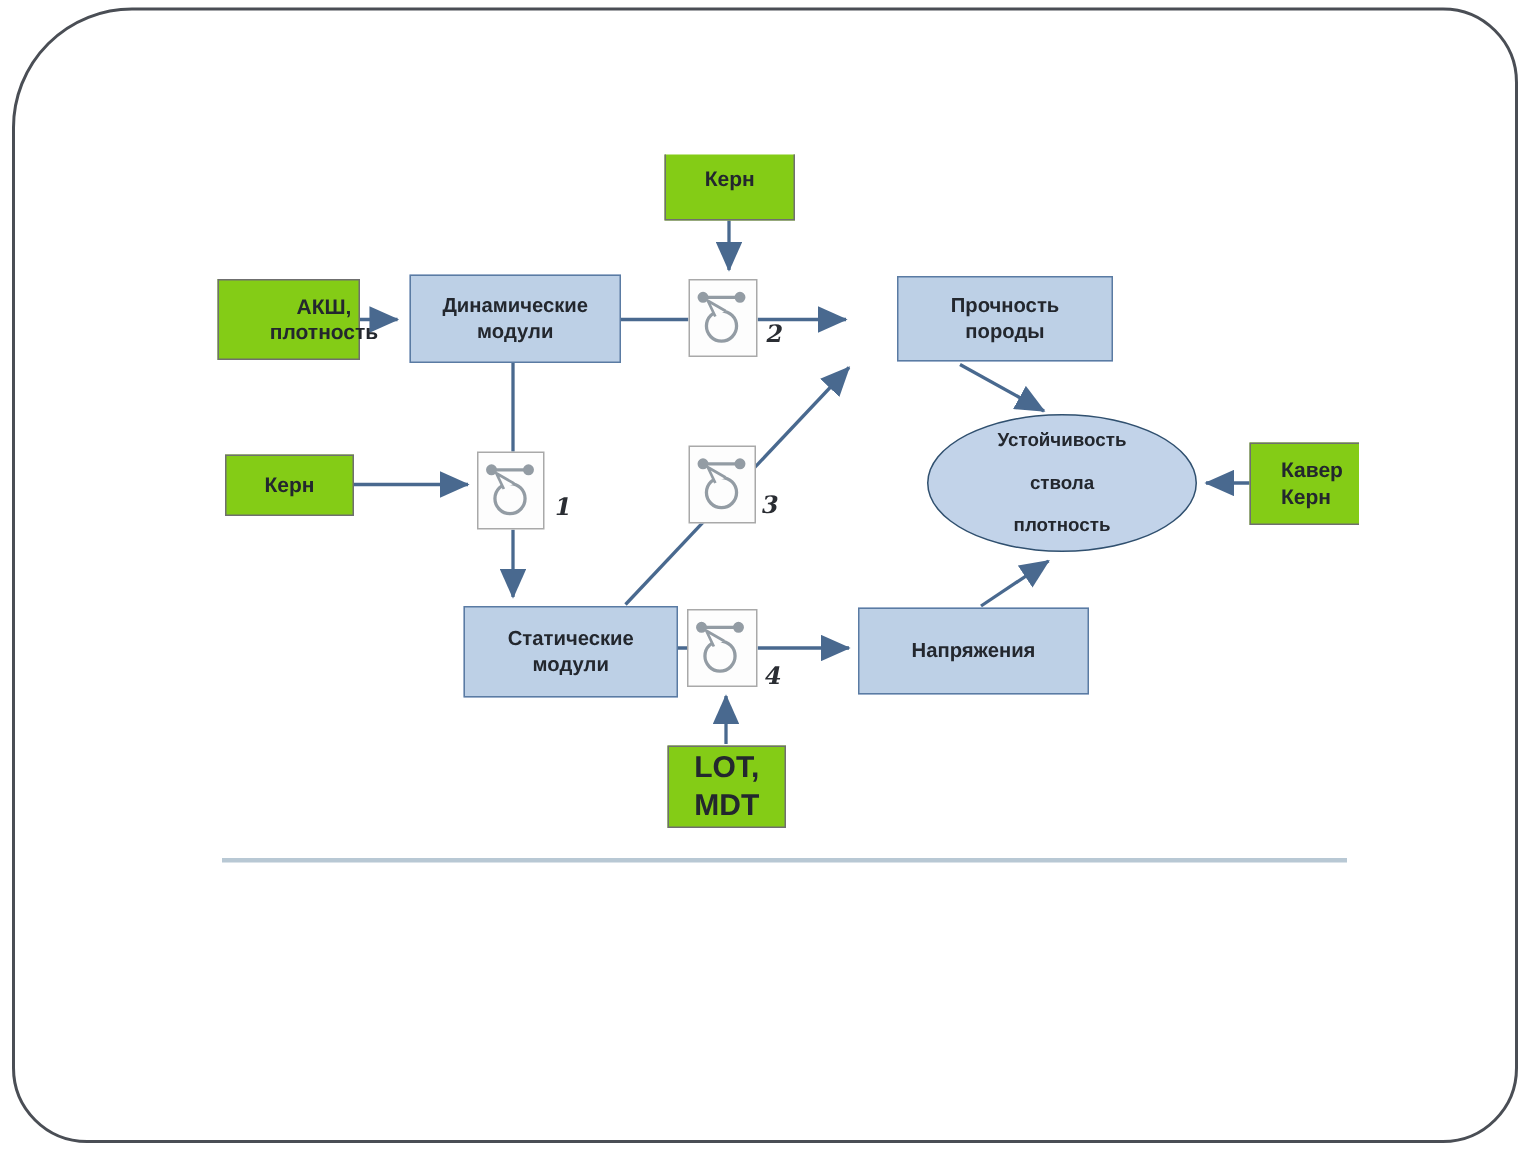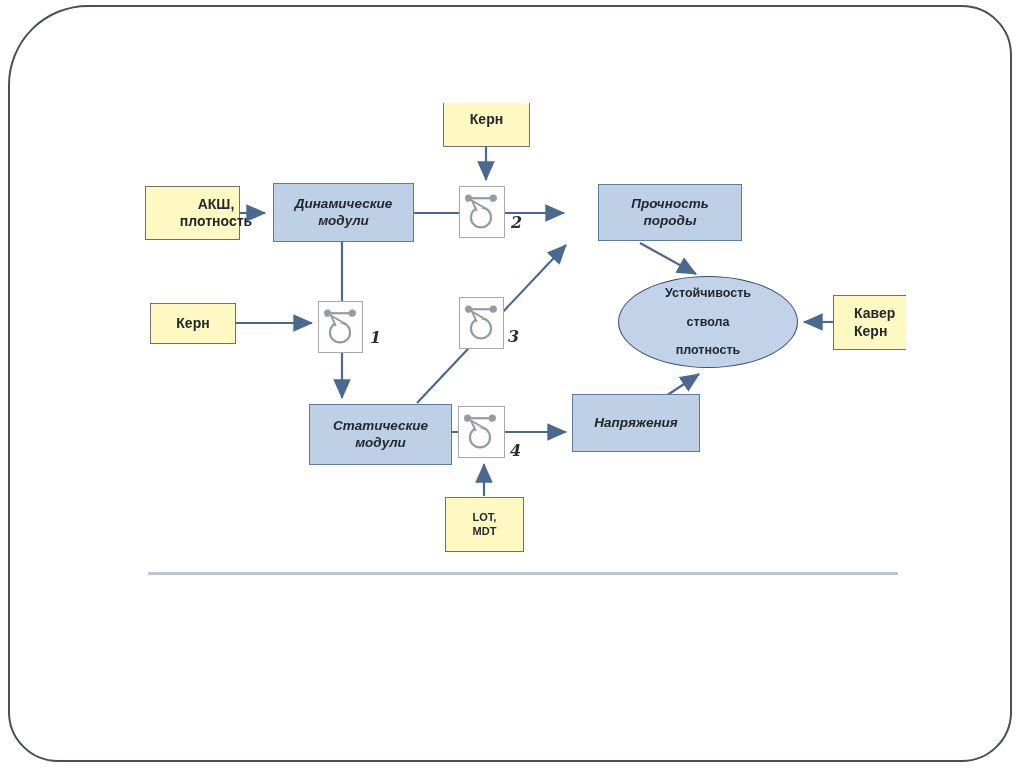--- a/index.html
+++ b/index.html
@@ -3,22 +3,22 @@
 <meta charset="utf-8">
 <style>
   html,body{margin:0;padding:0;background:#ffffff;}
   body{width:1024px;height:768px;position:relative;font-family:"Liberation Sans",sans-serif;overflow:hidden;}
   .slide-frame{position:absolute;left:8px;top:5px;width:1000px;height:753px;
     border:2px solid #4a4e55;border-radius:80px 50px 50px 50px;background:#ffffff;}
   .figure{position:absolute;left:140px;top:103px;width:766px;height:482px;overflow:hidden;}
   .connectors{position:absolute;left:0;top:0;z-index:1;}
   .node{position:absolute;z-index:2;display:flex;flex-direction:column;align-items:center;justify-content:center;
     box-sizing:border-box;text-align:center;color:#23272e;font-weight:600;line-height:1.25;}
-  .white-node{background:#fef9c3;border:1.6px solid #6f6f6f;font-size:14px;}
-  .blue-node{background:#bdd0e6;border:1.6px solid #5a7ba3;font-size:13.5px;font-style:italic;}
+  .white-node{background:#84cc16;border:1.6px solid #6f6f6f;font-size:14px;}
+  .blue-node{background:#bdd0e6;border:1.6px solid #5a7ba3;font-size:13.5px;}
   .ellipse-node{background:#c2d3e9;border:1.7px solid #30506f;border-radius:50%;font-size:12.5px;line-height:1.5;gap:10px;}
   .icon-node{background:#fdfdfd;border:1.6px solid #a9a9a9;z-index:2;position:absolute;box-sizing:border-box;}
   .num-label{position:absolute;z-index:3;font-family:"DejaVu Serif",serif;font-style:italic;font-weight:700;
     font-size:16px;color:#2a2d33;}
   .divider{position:absolute;left:8px;top:469px;width:750px;height:3px;background:#b8c8d4;z-index:2;}
   .clip-left{align-items:flex-start;text-align:left;padding-left:20px;}
   .l{white-space:nowrap;}
 </style>
 </head>
 <body>
@@ -83,25 +83,25 @@
   <div class="node white-node clip-left" style="left:693px;top:192px;width:170px;height:55px;">
     <div class="l">Кавер</div>
     <div class="l">Керн</div>
   </div>
 
   <div class="node blue-node" style="left:132px;top:301px;width:143px;height:61px;margin-left:37px;">
     <div class="l">Статические</div>
     <div class="l">модули</div>
   </div>
 
-  <div class="node blue-node" style="left:432px;top:291px;width:128px;height:58px;">
+  <div class="node blue-node" style="left:432px;top:302px;width:154px;height:58px;">
     <div class="l">Напряжения</div>
   </div>
 
-  <div class="node white-node" style="left:305px;top:394px;width:79px;height:55px;font-size:11px;">
+  <div class="node white-node" style="left:305px;top:394px;width:79px;height:55px;font-size:20px;">
     <div class="l">LOT,</div>
     <div class="l">MDT</div>
   </div>
 
   <div class="icon-node" style="left:178px;top:198px;width:45px;height:52px;">
     <svg width="42" height="48" viewBox="0 0 46 52">
       <g stroke="#939ca4" fill="none" stroke-width="2.4">
         <line x1="10" y1="12" x2="36" y2="12"></line>
         <circle cx="9.5" cy="12" r="2.8" fill="#939ca4"></circle>
         <circle cx="36.5" cy="12" r="2.8" fill="#939ca4"></circle>

